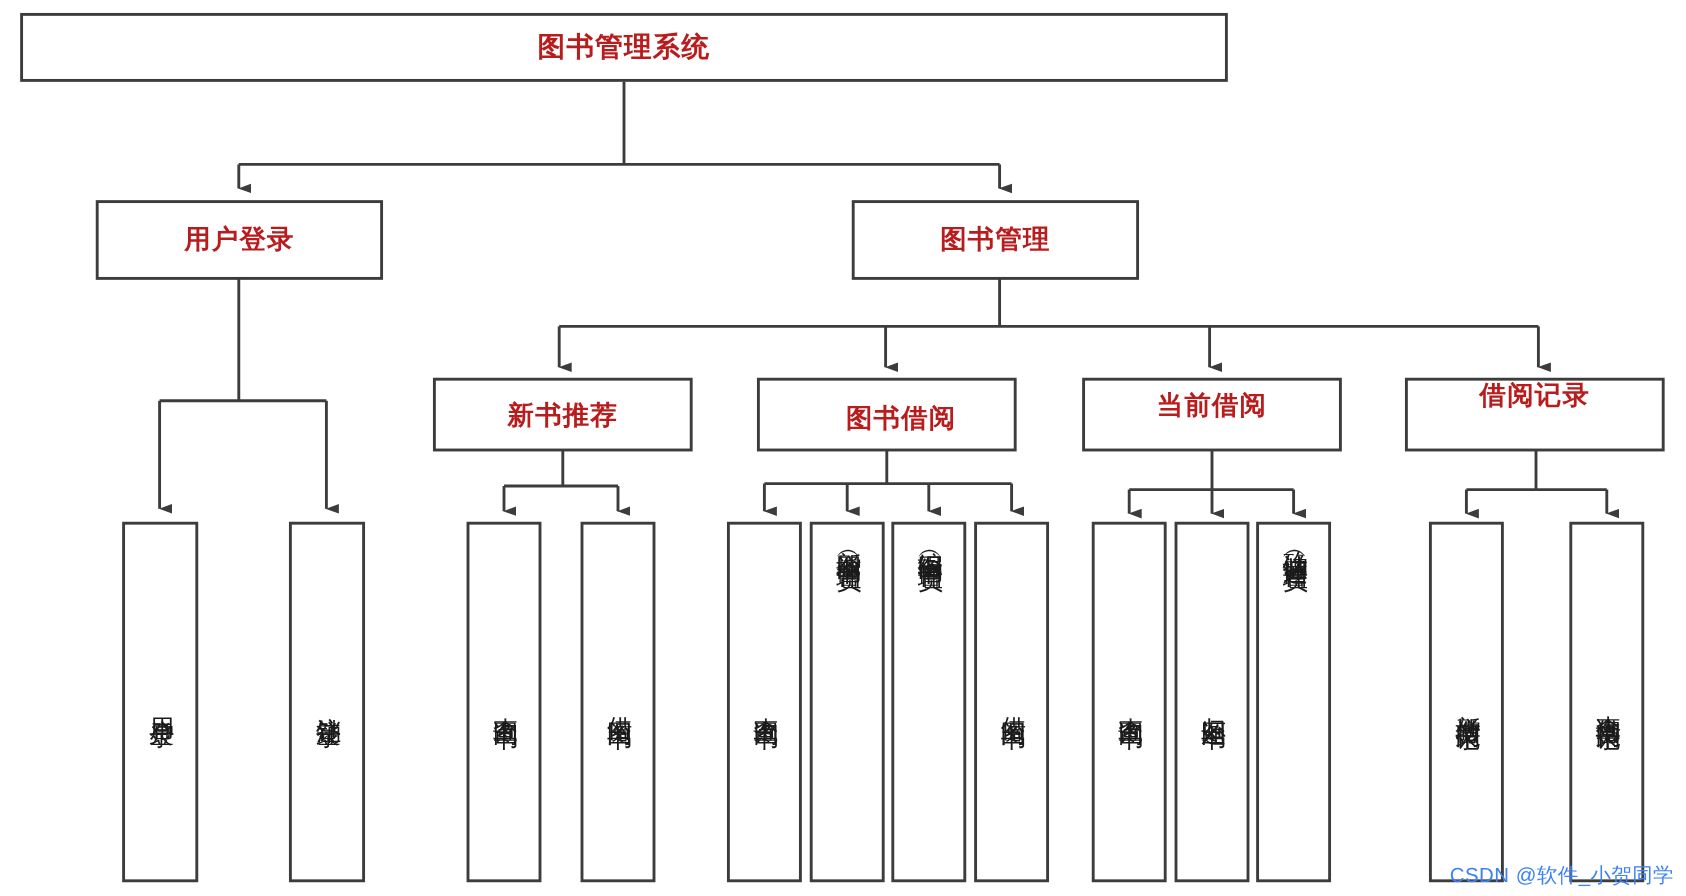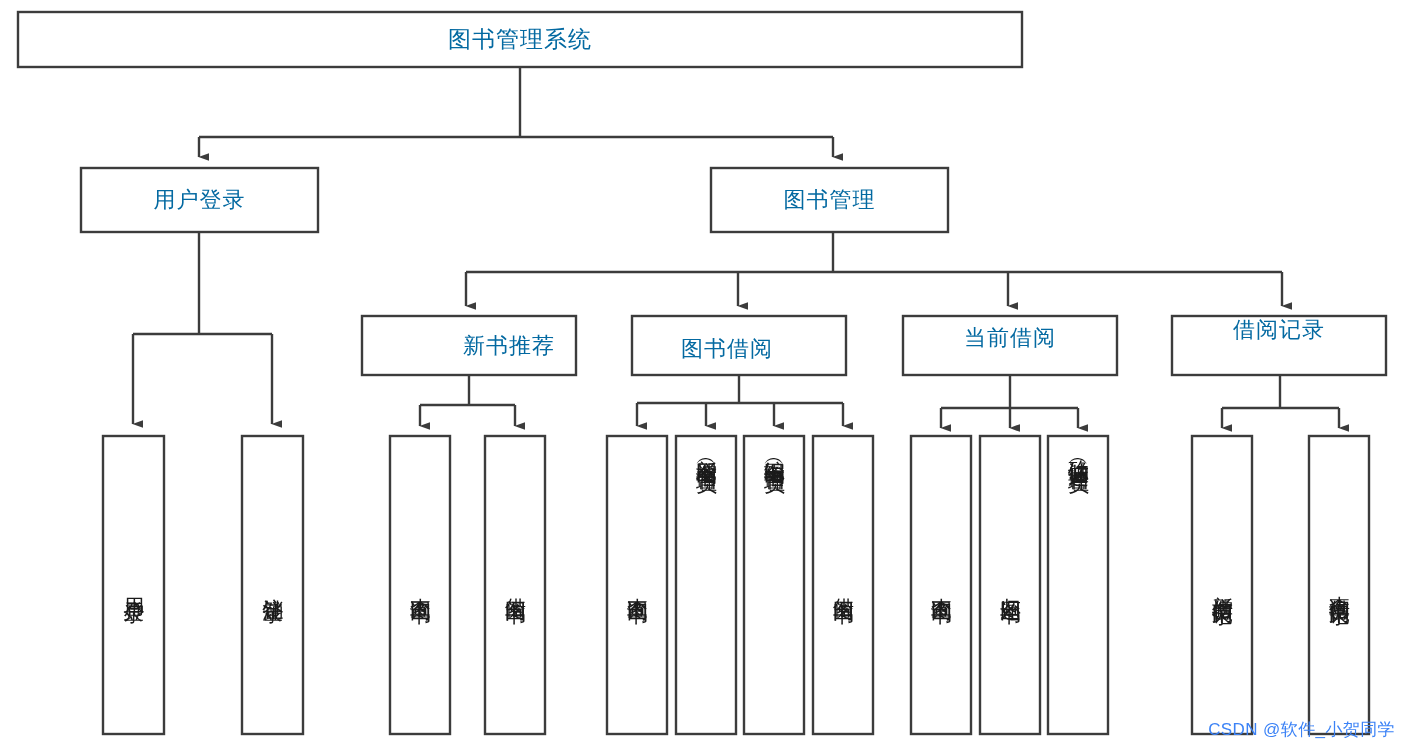--- a/index.html
+++ b/index.html
@@ -69,23 +69,24 @@
   .horiz-label-wrap {
     position: absolute;
     display: flex;
     align-items: center;
     justify-content: center;
     pointer-events: none;
   }
   .horiz-label {
     font-family: "Liberation Sans", "DejaVu Sans", sans-serif;
     font-size: 22px;
-    color: #0369a1;
+    color: #b91c1c;
     letter-spacing: 1px;
     white-space: nowrap;
+    font-weight: bold;
   }
   .root-label {
     font-size: 23px;
   }
 </style>
 </head>
 <body>
 
 <div id="diagram-root">
 
@@ -185,25 +186,25 @@
   </div>
 
   <div class="horiz-label-wrap" style="left:81px; top:168px; width:237px; height:64px;">
     <span class="horiz-label">用户登录</span>
   </div>
 
   <div class="horiz-label-wrap" style="left:711px; top:168px; width:237px; height:64px;border-radius:23px;">
     <span class="horiz-label">图书管理</span>
   </div>
 
-  <div class="horiz-label-wrap" style="left:362px; top:316px; width:214px; height:59px;padding-left:40px;">
+  <div class="horiz-label-wrap" style="left:362px; top:316px; width:214px; height:59px;">
     <span class="horiz-label">新书推荐</span>
   </div>
 
-  <div class="horiz-label-wrap" style="left:620px; top:316px; width:214px; height:65px;">
+  <div class="horiz-label-wrap" style="left:644px; top:316px; width:214px; height:65px;">
     <span class="horiz-label">图书借阅</span>
   </div>
 
   <div class="horiz-label-wrap" style="left:903px; top:316px; width:214px; height:44px;align-items:center;">
     <span class="horiz-label">当前借阅</span>
   </div>
 
   <div class="horiz-label-wrap" style="left:1172px; top:300px; width:214px; height:59px;">
     <span class="horiz-label">借阅记录</span>
   </div>

